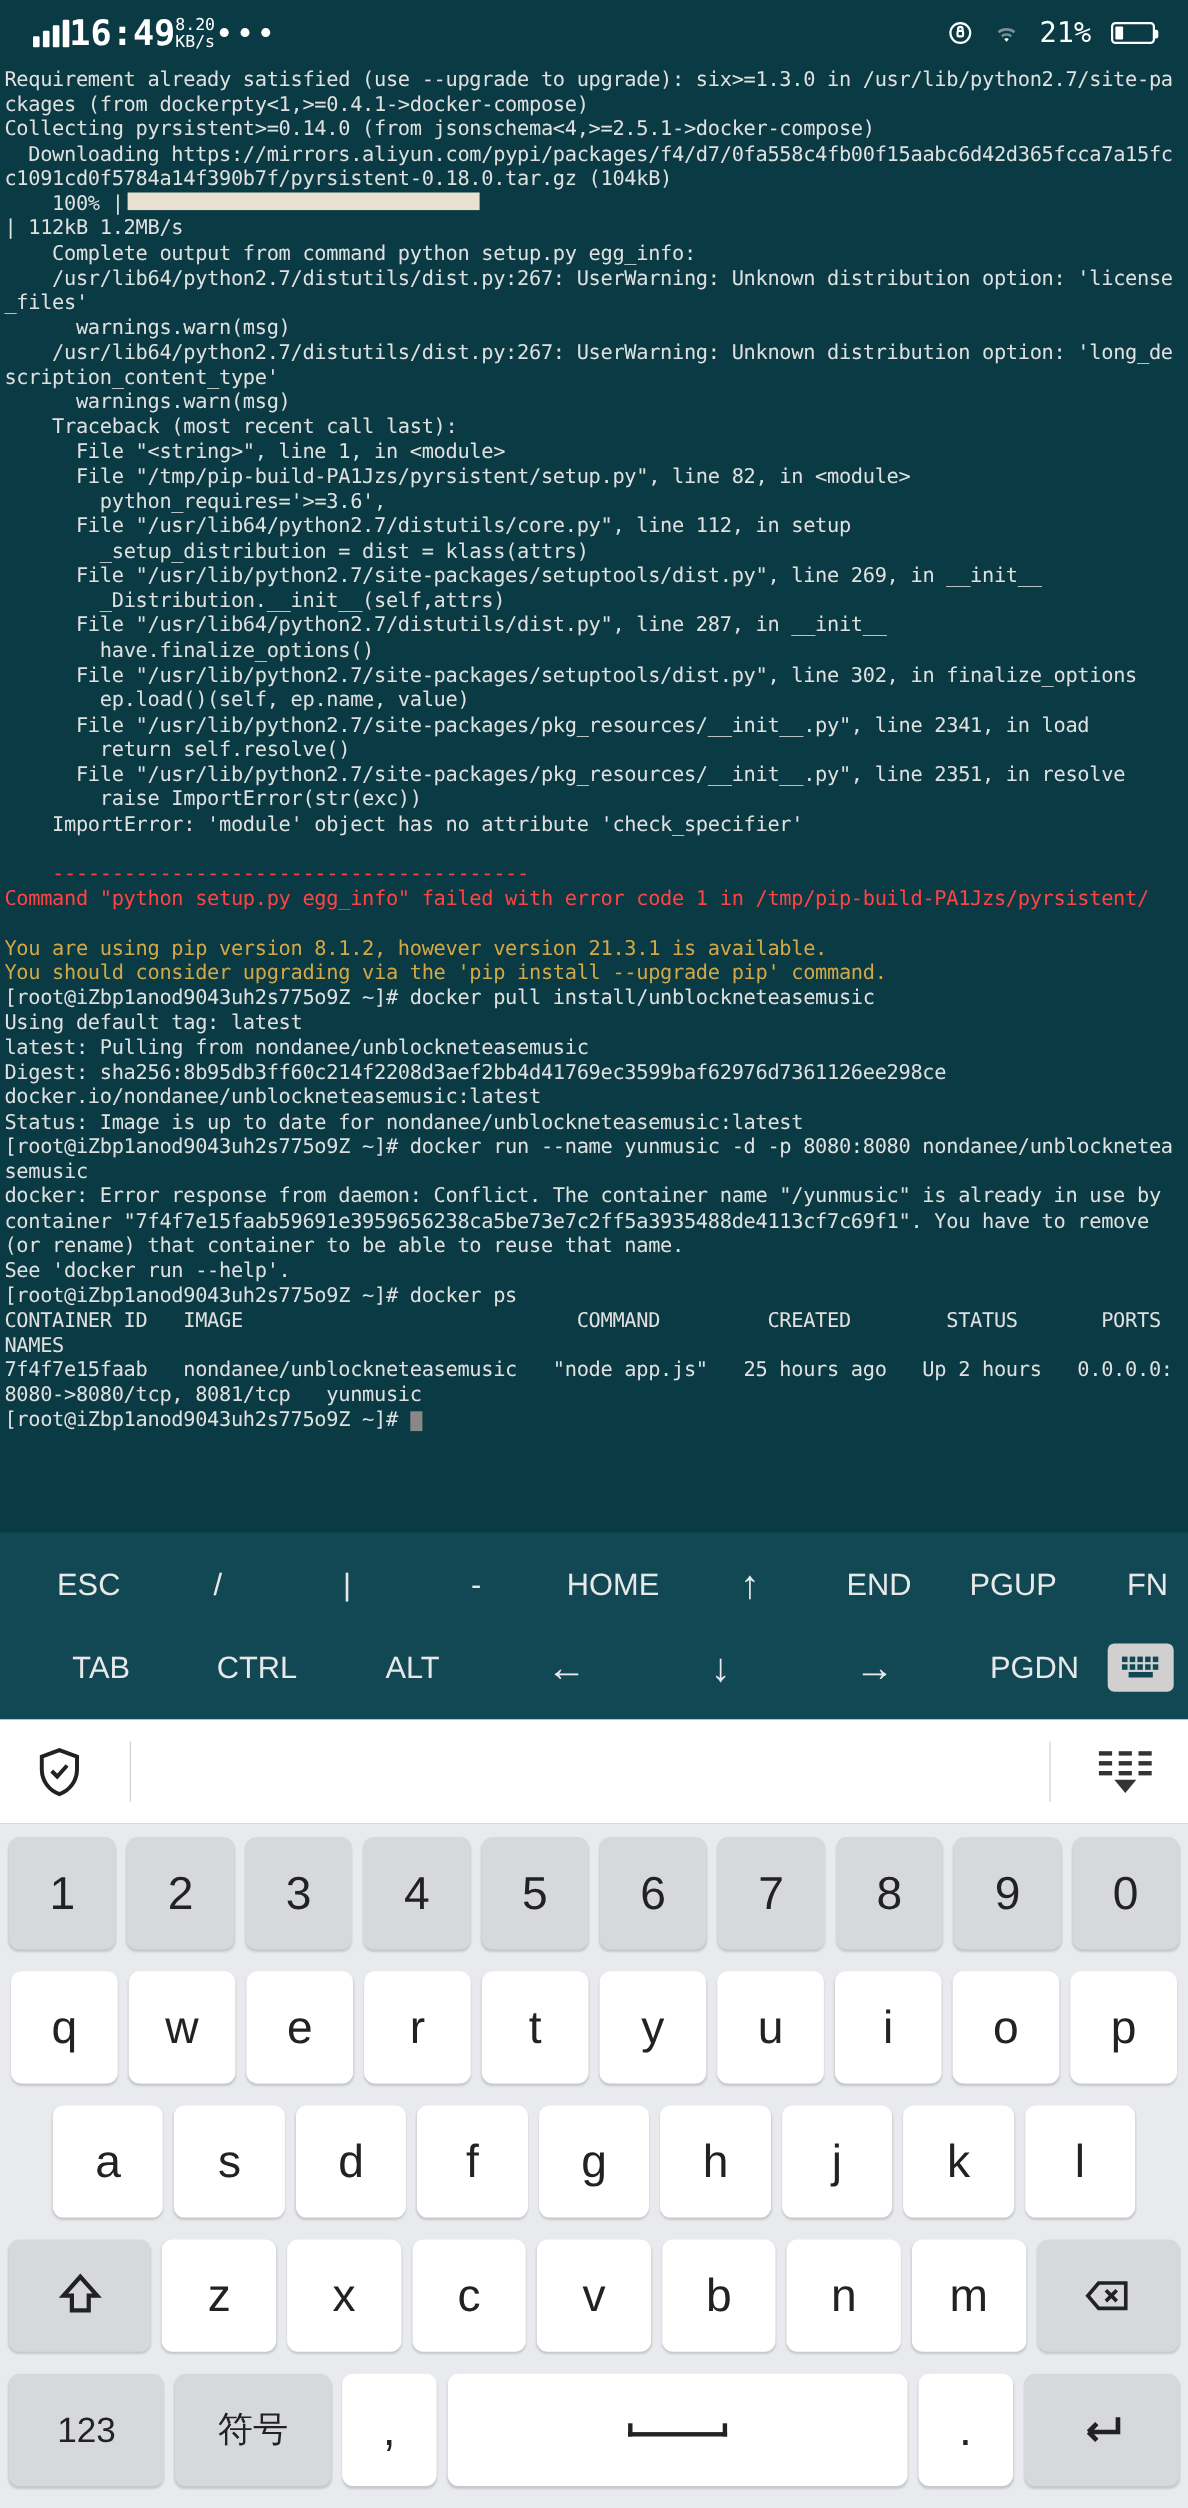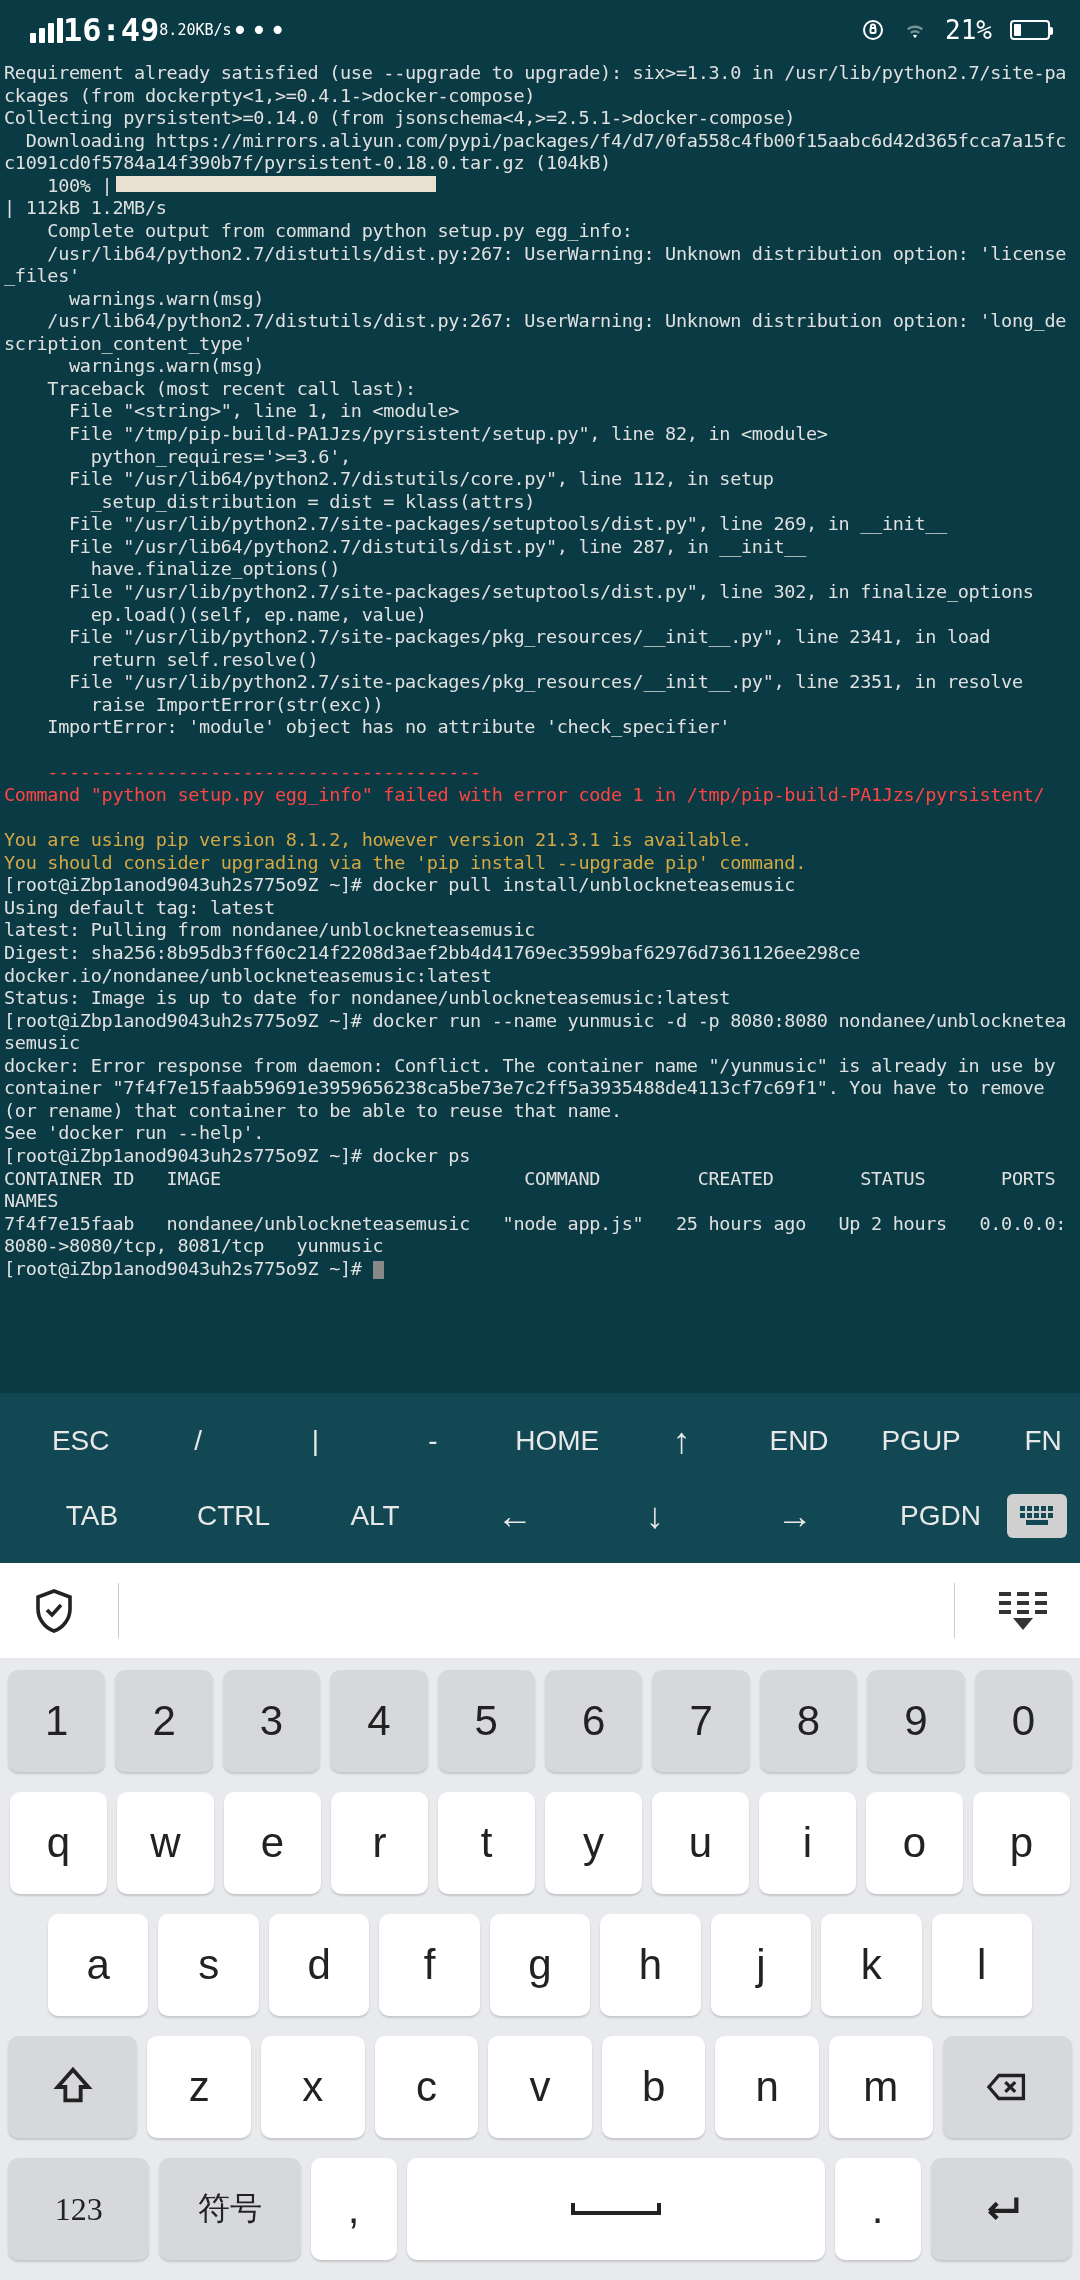--- a/index.html
+++ b/index.html
@@ -6,21 +6,21 @@
 body { width: 1080px; height: 2280px; background: #0a3a43; display: flex; flex-direction: column; overflow: hidden; }
 
 
 .status-bar { height: 60px; display: flex; justify-content: space-between; align-items: center; padding: 0 30px; color: #fff; font-size: 26px; }
 .status-left { display: flex; align-items: center; }
 .status-right { display: flex; align-items: center; gap: 18px; }
 .signal-bars { display: flex; align-items: flex-end; gap: 3px; }
 .signal-bars span { width: 6px; background: #fff; border-radius: 1px; }
 .signal-bars span:nth-child(1){height:10px}.signal-bars span:nth-child(2){height:15px}.signal-bars span:nth-child(3){height:20px}.signal-bars span:nth-child(4){height:25px}
 .time { font-size: 32px; font-weight: bold; }
-.speed { display: flex; font-size: 15px; line-height: 1.1; justify-content: center; }
+.speed { display: flex; flex-direction: column; font-size: 15px; line-height: 1.1; justify-content: center; }
 .dots { font-size: 28px; letter-spacing: 2px; }
 .battery-icon { width: 40px; height: 20px; border: 2px solid #fff; border-radius: 4px; position: relative; display: flex; align-items: center; padding: 2px; }
 .battery-icon::after { content: ''; position: absolute; right: -5px; top: 5px; width: 3px; height: 8px; background: #fff; border-radius: 0 2px 2px 0; }
 .battery-fill { width: 21%; height: 100%; background: #fff; border-radius: 1px; }
 .wifi-icon, .lock-icon { width: 24px; height: 24px; }
 
 
 .terminal { flex: 1; padding: 2px 4px; font-size: 18.5px; line-height: 1.22; color: #e0e0e0; overflow: hidden; font-family: 'Consolas', 'Monaco', monospace; letter-spacing: -0.3px; }
 .term-line { white-space: pre-wrap; word-break: break-all; }
 .red { color: #ff4444; }
@@ -47,21 +47,21 @@
 .expand-lines { display: flex; flex-direction: column; gap: 5px; }
 .expand-lines span { display: flex; gap: 6px; }
 .expand-lines span i { width: 12px; height: 4px; background: #333; }
 .expand-arrow { width: 0; height: 0; border-left: 10px solid transparent; border-right: 10px solid transparent; border-top: 12px solid #333; }
 
 
 .keyboard { background: #e8eaed; padding: 12px 8px 20px; display: flex; flex-direction: column; gap: 20px; }
 .kb-row { display: flex; gap: 10px; justify-content: center; }
 .kb-key { background: #fff; border-radius: 10px; height: 102px; display: flex; align-items: center; justify-content: center; font-size: 42px; font-family: sans-serif; color: #222; box-shadow: 0 2px 2px rgba(0,0,0,0.15); flex: 1; }
 .kb-key.num { background: #d6d8db; }
-.kb-key.func { background: #d6d8db; font-size: 32px; font-family: Liberation Serif, serif; }
+.kb-key.func { background: #d6d8db; font-size: 32px; }
 .kb-key.shift svg, .kb-key.backspace svg, .kb-key.enter svg { width: 46px; height: 46px; }
 .kb-key.space { flex: 3.4; position: relative; }
 .kb-key.space .space-line { width: 90px; height: 12px; border: 4px solid #222; border-top: none; }
 .kb-row.r2 { padding: 0 2px; }
 .kb-row.r3 { padding: 0 40px; }
 .kb-row.r4 .kb-key { flex: 1; }
 .kb-row.r4 .kb-key.shift, .kb-row.r4 .kb-key.backspace { flex: 1.25; }
 .kb-row.r5 .kb-key.func { flex: 1.15; }
 .kb-row.r5 .kb-key.punct { flex: 0.7; }
 .kb-row.r5 .kb-key.enter { flex: 1.15; }
@@ -115,20 +115,21 @@
       <div class="term-line">      warnings.warn(msg)</div>
       <div class="term-line">    /usr/lib64/python2.7/distutils/dist.py:267: UserWarning: Unknown distribution option: 'long_description_content_type'</div>
       <div class="term-line">      warnings.warn(msg)</div>
       <div class="term-line">    Traceback (most recent call last):</div>
       <div class="term-line">      File "&lt;string&gt;", line 1, in &lt;module&gt;</div>
       <div class="term-line">      File "/tmp/pip-build-PA1Jzs/pyrsistent/setup.py", line 82, in &lt;module&gt;</div>
       <div class="term-line">        python_requires='&gt;=3.6',</div>
       <div class="term-line">      File "/usr/lib64/python2.7/distutils/core.py", line 112, in setup</div>
       <div class="term-line">        _setup_distribution = dist = klass(attrs)</div>
       <div class="term-line">      File "/usr/lib/python2.7/site-packages/setuptools/dist.py", line 269, in __init__</div>
+      <div class="term-line">        _Distribution.__init__(self,attrs)</div>
       <div class="term-line">      File "/usr/lib64/python2.7/distutils/dist.py", line 287, in __init__</div>
       <div class="term-line">        have.finalize_options()</div>
       <div class="term-line">      File "/usr/lib/python2.7/site-packages/setuptools/dist.py", line 302, in finalize_options</div>
       <div class="term-line">        ep.load()(self, ep.name, value)</div>
       <div class="term-line">      File "/usr/lib/python2.7/site-packages/pkg_resources/__init__.py", line 2341, in load</div>
       <div class="term-line">        return self.resolve()</div>
       <div class="term-line">      File "/usr/lib/python2.7/site-packages/pkg_resources/__init__.py", line 2351, in resolve</div>
       <div class="term-line">        raise ImportError(str(exc))</div>
       <div class="term-line">    ImportError: 'module' object has no attribute 'check_specifier'</div>
       <div class="term-line">    </div>

